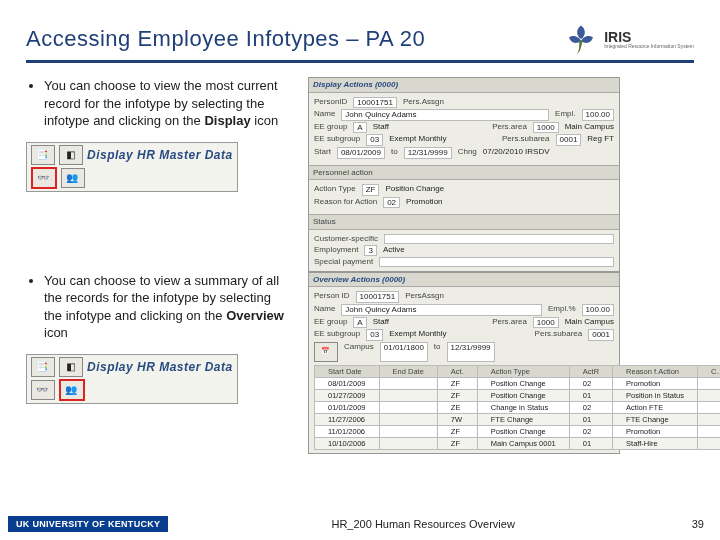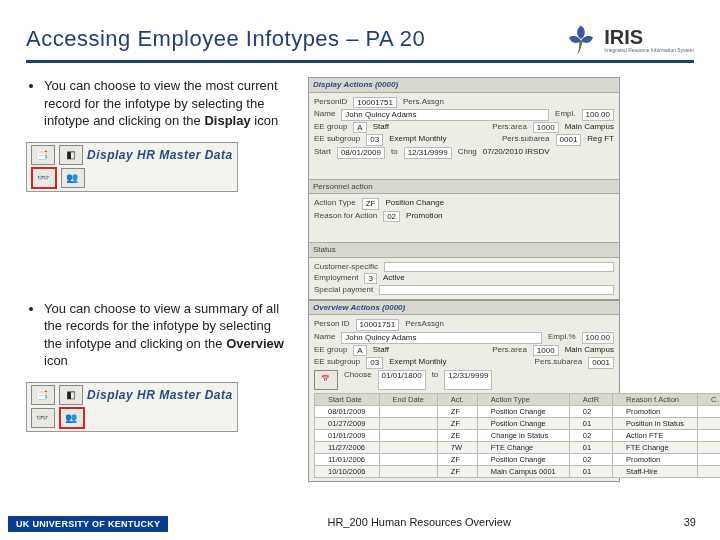--- a/index.html
+++ b/index.html
@@ -2,47 +2,47 @@
 <html><head>
 <meta charset="utf-8">
 <style>
 html,body{margin:0;padding:0}
 body{width:720px;height:540px;font-family:Verdana,Geneva,sans-serif;background:#fff;color:#222;position:relative;font-size:12px}
 .slide{padding:22px 26px 0 26px;box-sizing:border-box;height:100%}
 .title-row{display:flex;align-items:center;justify-content:space-between;border-bottom:3px solid #1f3f77;padding-bottom:4px;margin-bottom:14px}
 .title{font-size:22px;font-weight:400;color:#1f3f77;letter-spacing:.5px}
 .iris-logo{display:flex;align-items:center;gap:6px}
 .iris-logo svg{width:34px;height:34px}
-.iris-text{font-size:20px;font-weight:700;color:#333}
+.iris-text{font-size:14px;font-weight:700;color:#333}
 .iris-sub{font-size:5px;color:#666;display:block;margin-top:-2px}
 .body{display:flex;flex-direction:column;}
 .row{display:flex;gap:22px;align-items:flex-start}
 .bullet-col{width:260px}
 .bullet-col ul{list-style:disc;margin:0 0 8px 18px;padding:0}
 .bullet-col li{font-size:13px;line-height:1.35;color:#222}
 .img-col{flex:1}
 .sap-toolbar{display:inline-block;border:1px solid #999;background:#f3f3ee;padding:2px 4px;margin-top:4px}
 .sap-toolbar-title{font-size:12px;font-weight:700;color:#2a4c82;font-style:italic;letter-spacing:.5px}
 .sap-icon-row{display:flex;gap:4px;align-items:center;margin-top:2px}
 .sap-btn{border:1px solid #888;background:#e9e9e2;width:22px;height:18px;display:flex;align-items:center;justify-content:center;font-size:10px}
 .sap-btn.ring{border:2px solid #d22}
 .sap-panel{border:1px solid #999;background:#edede6;font-size:8px;line-height:1.2;width:310px}
 .sap-panel .hdr{background:#d8d8cf;border-bottom:1px solid #aaa;padding:2px 4px;font-weight:700;color:#2a4c82;font-style:italic}
-.sap-panel .sub{background:#d8d8cf;border-top:1px solid #aaa;border-bottom:1px solid #aaa;padding:2px 4px;margin-top:16px;font-weight:400;color:#444}
+.sap-panel .sub{background:#d8d8cf;border-top:1px solid #aaa;border-bottom:1px solid #aaa;padding:2px 4px;margin-top:2px;font-weight:400;color:#444}
 .sap-panel .body-inner{padding:3px 5px}
 .sap-line{display:flex;gap:6px;margin:1px 0}
 .sap-line .lbl{color:#444;white-space:nowrap}
 .sap-line .val{background:#fff;border:1px solid #bbb;padding:0 3px;white-space:nowrap}
 .sap-line .flex{flex:1}
 .sap-table{width:100%;border-collapse:collapse;font-size:7.5px;margin-top:3px;background:#fff}
 .sap-table th,.sap-table td{border:1px solid #bbb;padding:1px 13px;text-align:left;white-space:nowrap;overflow:hidden}
 .sap-table th{background:#d8d8cf;font-weight:400;color:#444}
 .alt{background:#f3f3ee}
 .highlight{background:#ffd86b}
-.footer{position:absolute;left:0;right:16px;bottom:8px;display:flex;align-items:flex-start;padding:0 8px}
+.footer{position:absolute;left:0;right:8px;bottom:8px;display:flex;align-items:center;padding:0 8px}
 .uk-logo{background:#093e8e;color:#fff;font-size:9px;font-weight:700;padding:3px 8px;letter-spacing:.3px}
 .foot-center{flex:1;text-align:center;font-size:11px;color:#222}
 .page-no{font-size:11px;color:#222;width:26px;text-align:right}
 b{font-weight:700}
 </style>
 </head>
 <body>
 
 <div class="slide">
   <div class="title-row">
@@ -205,21 +205,21 @@
             <div class="sap-line">
                 <span class="lbl">EE subgroup</span>
                 <span class="val">03</span>
                 <span>Exempt Monthly</span>
                 <span class="flex"></span>
                 <span class="lbl">Pers.subarea</span>
                 <span class="val">0001</span>
               </div>
             <div class="sap-line">
                 <span class="sap-btn" style="font-size:7px">📅</span>
-                <span class="lbl">Choose</span>
+                <span class="lbl">Campus</span>
                 <span class="val highlight">01/01/1800</span>
                 <span class="lbl">to</span>
                 <span class="val">12/31/9999</span>
               </div>
             <table class="sap-table">
               <thead>
                   <tr id="ov-thead">
                     <th>Start Date</th>
                     <th>End Date</th>
                     <th>Act.</th>

